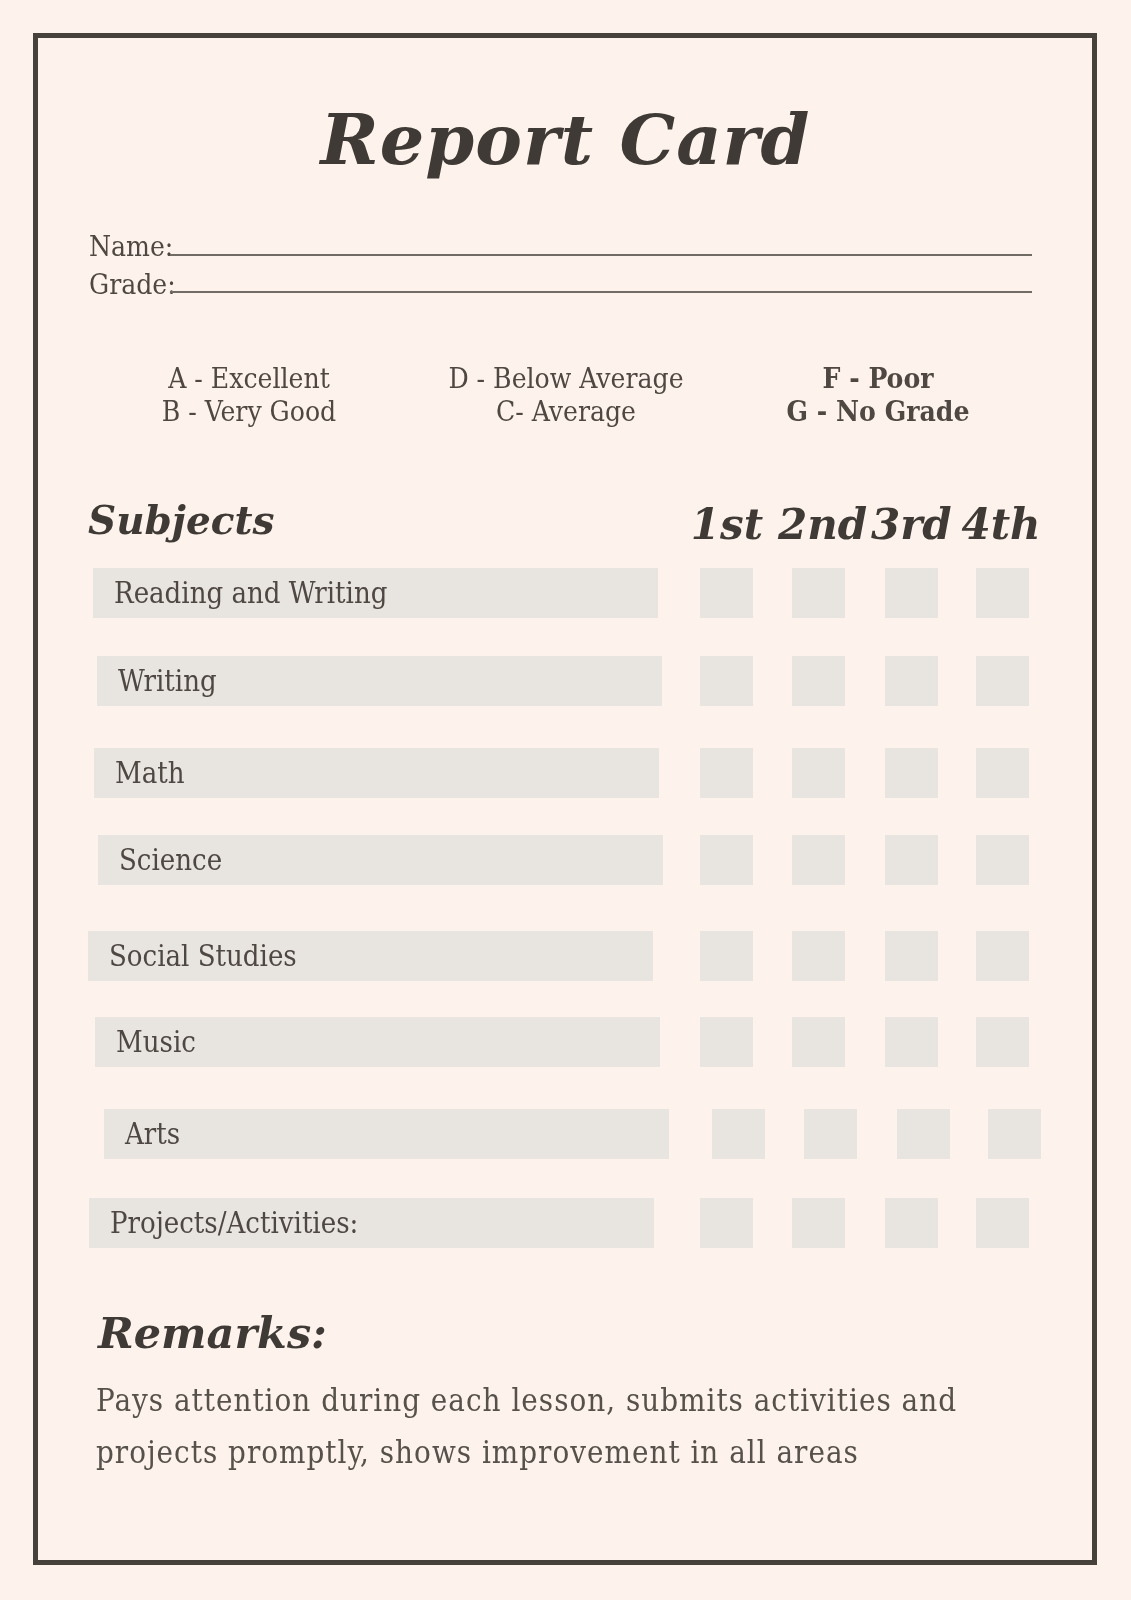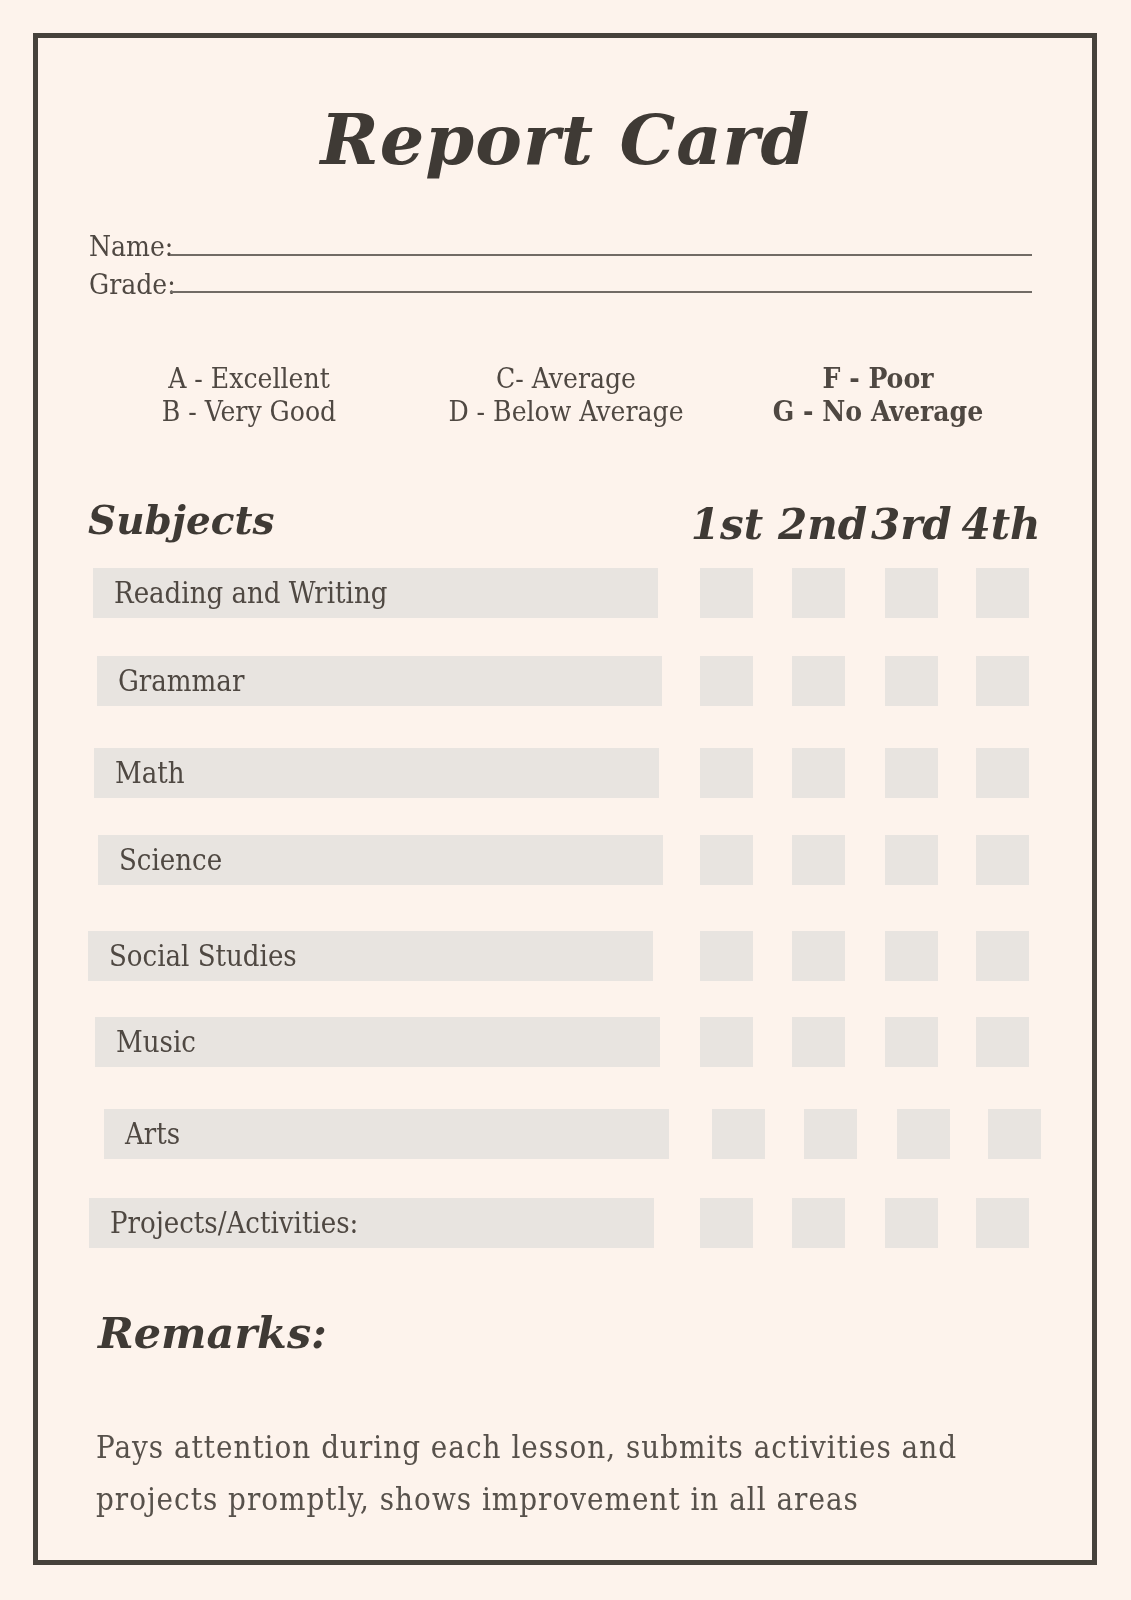--- a/index.html
+++ b/index.html
@@ -84,21 +84,21 @@
     font-size:28px;text-align:center;line-height:50px;color:var(--ink);
   }
   .c1{left:700px;}.c2{left:792px;}.c3{left:885px;}.c4{left:976px;}
   .remarks-heading{
     position:absolute;left:98px;top:1308px;
     font-size:43px;font-weight:bold;font-style:italic;color:var(--ink);
   }
   .remarks-body{
     position:absolute;left:96px;top:1374px;width:950px;
     font-size:31px;line-height:52px;letter-spacing:1px;
-    color:#57514b;font-stretch:condensed;margin-top:47px;
+    color:#57514b;font-stretch:condensed;
   }
 </style>
 </head>
 <body>
 
 <div class="page">
 
   <div class="frame"></div>
 
   <h1 class="title">Report Card</h1>
@@ -108,26 +108,26 @@
 
   <span class="field-label grade-label">Grade:</span>
   <div class="field-line grade-line"></div>
 
   <div class="legend">
     <div class="legend-col legend-col-1">
       <div>A - Excellent</div>
       <div>B - Very Good</div>
     </div>
     <div class="legend-col legend-col-2">
+      <div>D - Below Average</div>
       <div>C- Average</div>
-      <div>D - Below Average</div>
     </div>
     <div class="legend-col legend-col-3">
       <div>F - Poor</div>
-      <div>G - No Average</div>
+      <div>G - No Grade</div>
     </div>
   </div>
 
   <h2 class="subjects-heading">Subjects</h2>
   <span class="quarter-header q1">1st</span>
   <span class="quarter-header q2">2nd</span>
   <span class="quarter-header q3">3rd</span>
   <span class="quarter-header q4">4th</span>
 
   <div class="row r1">
@@ -135,21 +135,21 @@
       <span class="subject-label">Reading and Writing</span>
     </div>
     <div class="grade-cell c1"></div>
     <div class="grade-cell c2"></div>
     <div class="grade-cell c3"></div>
     <div class="grade-cell c4"></div>
   </div>
 
   <div class="row r2">
     <div class="subject-bar">
-      <span class="subject-label">Grammar</span>
+      <span class="subject-label">Writing</span>
     </div>
     <div class="grade-cell c1"></div>
     <div class="grade-cell c2"></div>
     <div class="grade-cell c3"></div>
     <div class="grade-cell c4"></div>
   </div>
 
   <div class="row r3">
     <div class="subject-bar">
       <span class="subject-label">Math</span>

